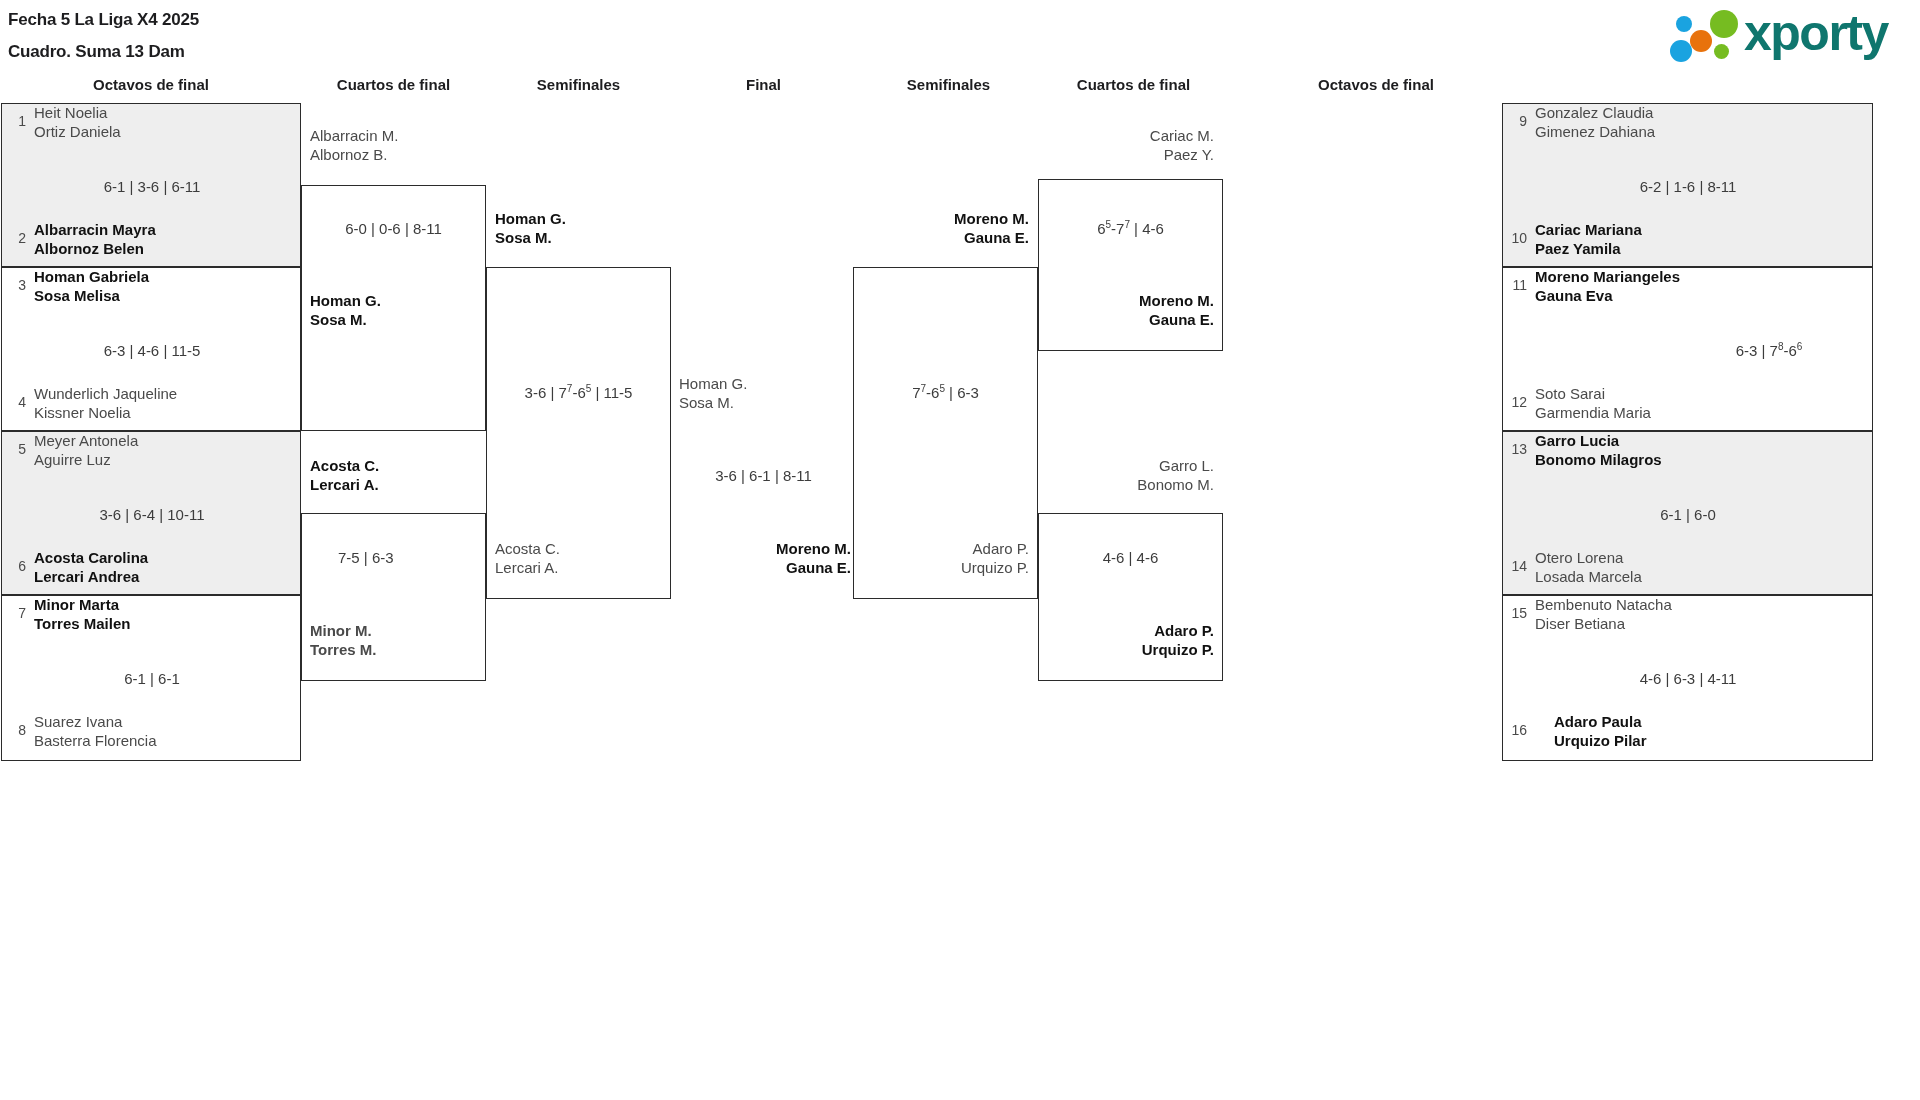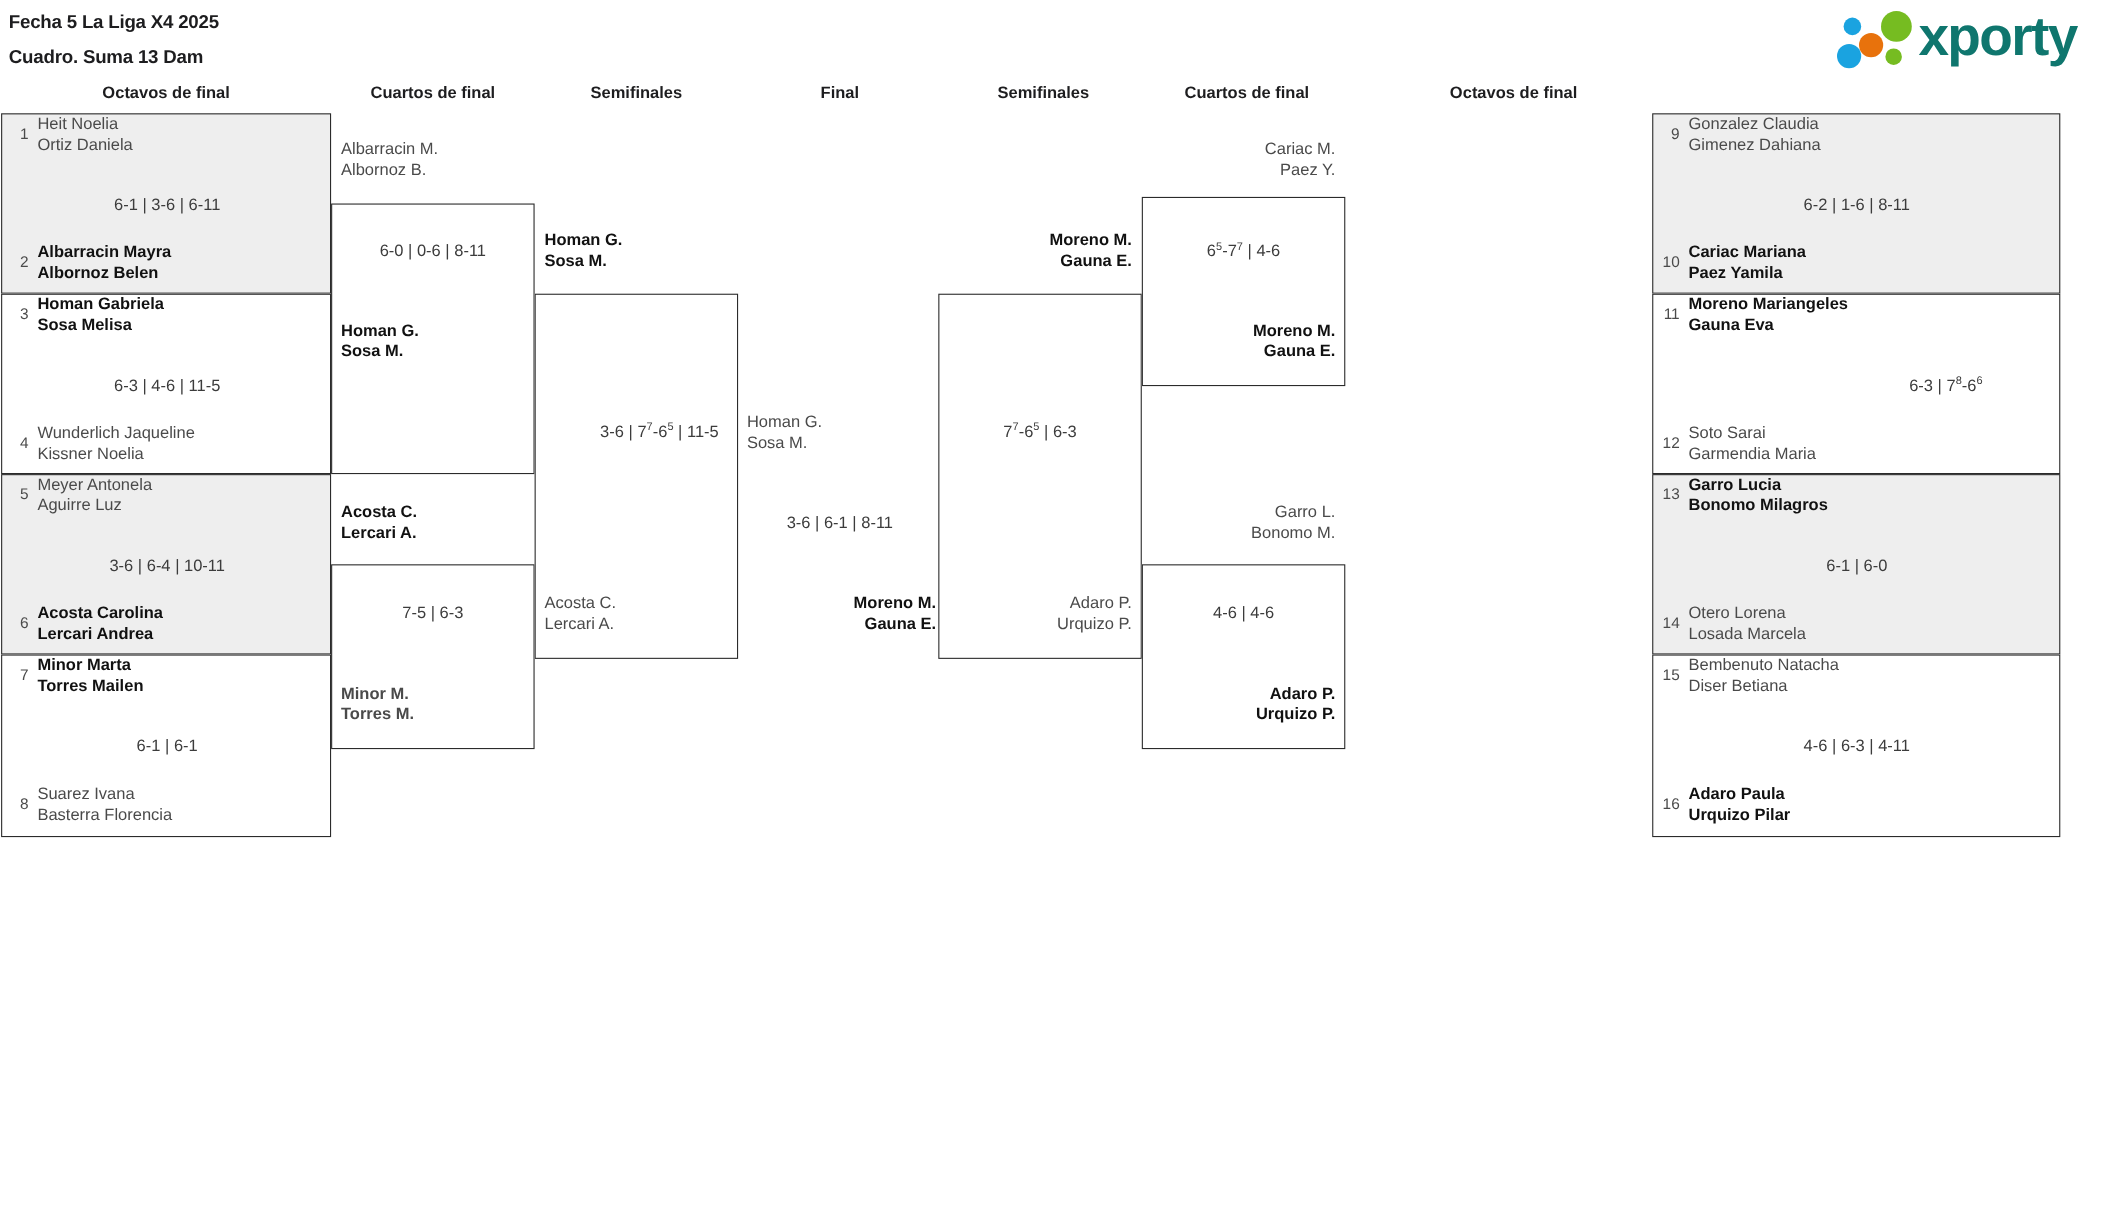--- a/index.html
+++ b/index.html
@@ -170,32 +170,32 @@
   <div class="score" style="left:301px; top:220px; width:185px; text-align:center;">6-0 | 0-6 | 8-11</div>
   <div class="nm win" style="left:310px; top:291px;">
     <span class="ln">Homan G.</span>
       <span class="ln">Sosa M.</span>
   </div>
 
   <div class="nm win" style="left:310px; top:456px;">
     <span class="ln">Acosta C.</span>
       <span class="ln">Lercari A.</span>
   </div>
-  <div class="score" style="left:301px; top:549px; width:185px; text-align:center;">7-5 | 6-3</div>
+  <div class="score" style="left:301px; top:549px; width:185px; text-align:left;padding-left:37px;">7-5 | 6-3</div>
   <div class="nm" style="left:310px; top:621px;font-weight:bold;">
     <span class="ln">Minor M.</span>
       <span class="ln">Torres M.</span>
   </div>
 
   <div class="box plain" style="left:486px; top:267px; width:185px; height:332px;"></div>
   <div class="nm win" style="left:495px; top:209px;">
     <span class="ln">Homan G.</span>
       <span class="ln">Sosa M.</span>
   </div>
-  <div class="score" style="left:486px; top:384px; width:185px; text-align:center;margin-left:21px;">3-6 | 7<sup>7</sup>-6<sup>5</sup> | 11-5</div>
+  <div class="score" style="left:486px; top:384px; width:185px; text-align:center;">3-6 | 7<sup>7</sup>-6<sup>5</sup> | 11-5</div>
   <div class="nm" style="left:495px; top:539px;">
     <span class="ln">Acosta C.</span>
       <span class="ln">Lercari A.</span>
   </div>
 
   <div class="nm" style="left:679px; top:374px;">
     <span class="ln">Homan G.</span>
       <span class="ln">Sosa M.</span>
   </div>
   <div class="score" style="left:671px; top:467px; width:185px; text-align:center;">3-6 | 6-1 | 8-11</div>
@@ -292,21 +292,21 @@
   </div>
 
   <div class="slot" style="left:1505px; top:595px; width:366px;">
     <span class="seed">15</span>
     <span class="names">
       <span class="ln">Bembenuto Natacha</span>
         <span class="ln">Diser Betiana</span>
     </span>
   </div>
   <div class="score" style="left:1505px; top:670px; width:366px; text-align:center;">4-6 | 6-3 | 4-11</div>
-  <div class="slot" style="left:1505px; top:712px; width:366px;">
+  <div class="slot" style="left:1505px; top:712px; width:366px;gap:19px;">
     <span class="seed">16</span>
     <span class="names win">
       <span class="ln">Adaro Paula</span>
         <span class="ln">Urquizo Pilar</span>
     </span>
   </div>
 
 </div>
 
 </body></html>

